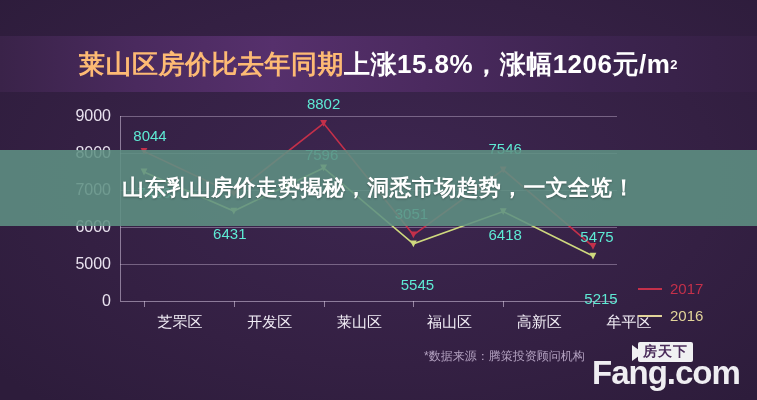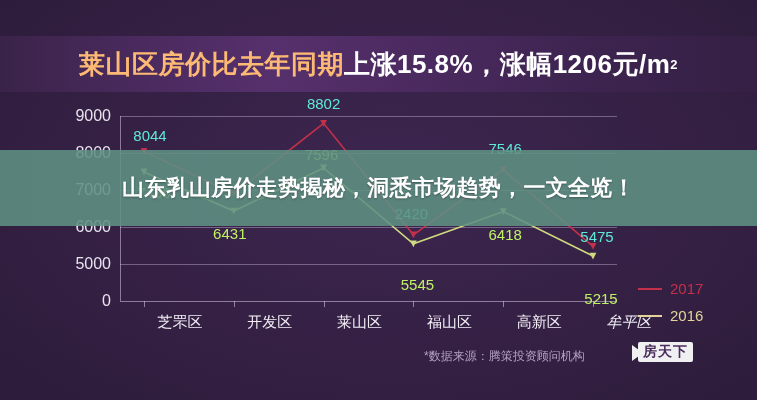--- a/index.html
+++ b/index.html
@@ -65,21 +65,21 @@
 
   
   svg.series{position:absolute;left:120px;top:116px;width:497px;height:185px;overflow:visible;}
 
   
   .plabel{
     position:absolute;transform:translate(-50%,-50%);
     font-size:15px;white-space:nowrap;
   }
   .plabel.s2017{color:#5eead4;}
-  .plabel.s2016{color:#bef264;}
+  .plabel.s2016{color:#5eead4;}
 
   
   .legend{position:absolute;left:638px;top:280px;}
   .legend-row{display:flex;align-items:center;margin-bottom:10px;}
   .legend-line{display:inline-block;width:24px;height:2px;margin-right:8px;}
   .legend-text{font-size:15px;}
   .legend-row.r2017 .legend-line{background:#c4304a;}
   .legend-row.r2017 .legend-text{color:#c4304a;}
   .legend-row.r2016 .legend-line{background:#e2d49a;}
   .legend-row.r2016 .legend-text{color:#e2d49a;}
@@ -156,21 +156,21 @@
       <div class="xlabel" style="left: 24px;">芝罘区</div>
       <div class="xtickmark" style="left: 113.8px;"></div>
       <div class="xlabel" style="left: 113.8px;">开发区</div>
       <div class="xtickmark" style="left: 203.6px;"></div>
       <div class="xlabel" style="left: 203.6px;">莱山区</div>
       <div class="xtickmark" style="left: 293.4px;"></div>
       <div class="xlabel" style="left: 293.4px;">福山区</div>
       <div class="xtickmark" style="left: 383.2px;"></div>
       <div class="xlabel" style="left: 383.2px;">高新区</div>
       <div class="xtickmark" style="left: 473px;"></div>
-      <div class="xlabel" style="left: 473px; font-style: italic;">牟平区</div>
+      <div class="xlabel" style="left: 473px;">牟平区</div>
     </div>
 
   <svg class="series" id="series-svg" viewBox="0 0 497 185" preserveAspectRatio="none">
       <polyline points="24,35.372 113.8,77.7 203.6,7.326 293.4,118.844 383.2,53.797999999999995 473,130.42499999999998" fill="none" stroke="#c4304a" stroke-width="1.6"></polyline>
       <polygon points="20.6,31.972 27.4,31.972 24,38.772" fill="#c4304a"></polygon>
       <polygon points="110.39999999999999,74.3 117.2,74.3 113.8,81.10000000000001" fill="#c4304a"></polygon>
       <polygon points="200.2,3.9259999999999997 207,3.9259999999999997 203.6,10.725999999999999" fill="#c4304a"></polygon>
       <polygon points="290,115.44399999999999 296.79999999999995,115.44399999999999 293.4,122.244" fill="#c4304a"></polygon>
       <polygon points="379.8,50.397999999999996 386.59999999999997,50.397999999999996 383.2,57.19799999999999" fill="#c4304a"></polygon>
       <polygon points="469.6,127.02499999999998 476.4,127.02499999999998 473,133.825" fill="#c4304a"></polygon>
@@ -179,21 +179,21 @@
       <polygon points="110.39999999999999,91.65299999999999 117.2,91.65299999999999 113.8,98.453" fill="#cfd97e"></polygon>
       <polygon points="200.2,48.548 207,48.548 203.6,55.348" fill="#cfd97e"></polygon>
       <polygon points="290,124.43499999999999 296.79999999999995,124.43499999999999 293.4,131.23499999999999" fill="#cfd97e"></polygon>
       <polygon points="379.8,92.13399999999999 386.59999999999997,92.13399999999999 383.2,98.934" fill="#cfd97e"></polygon>
       <polygon points="469.6,136.64499999999998 476.4,136.64499999999998 473,143.445" fill="#cfd97e"></polygon>
     </svg>
 
   <div id="point-labels">
       <div class="plabel s2017" style="left: 150px; top: 135.372px;">8044</div>
       <div class="plabel s2017" style="left: 323.6px; top: 103.326px;">8802</div>
-      <div class="plabel s2017" style="left: 411.4px; top: 212.844px;">2420</div>
+      <div class="plabel s2017" style="left: 411.4px; top: 212.844px;">3051</div>
       <div class="plabel s2017" style="left: 505.2px; top: 147.798px;">7546</div>
       <div class="plabel s2017" style="left: 597px; top: 236.425px;">5475</div>
       <div class="plabel s2016" style="left: 142px; top: 192.018px; margin-left: 12px;">7486</div>
       <div class="plabel s2016" style="left: 229.8px; top: 233.053px;">6431</div>
       <div class="plabel s2016" style="left: 321.6px; top: 153.948px;">7596</div>
       <div class="plabel s2016" style="left: 417.4px; top: 283.835px;">5545</div>
       <div class="plabel s2016" style="left: 505.2px; top: 233.534px;">6418</div>
       <div class="plabel s2016" style="left: 601px; top: 298.045px;">5215</div>
     </div>
 
@@ -206,19 +206,20 @@
       <span class="legend-line"></span>
       <span class="legend-text">2016</span>
     </div>
   </div>
 
   <div class="source">*数据来源：腾策投资顾问机构</div>
 
   <div class="wm">
     <div class="wm-wedge"></div>
     <div class="wm-badge">房天下</div>
+    <div class="wm-main">Fang.com</div>
   </div>
 
   <div class="overlay">
     <div class="overlay-text">山东乳山房价走势揭秘，洞悉市场趋势，一文全览！</div>
   </div>
 
 </div>
 
 </body></html>

